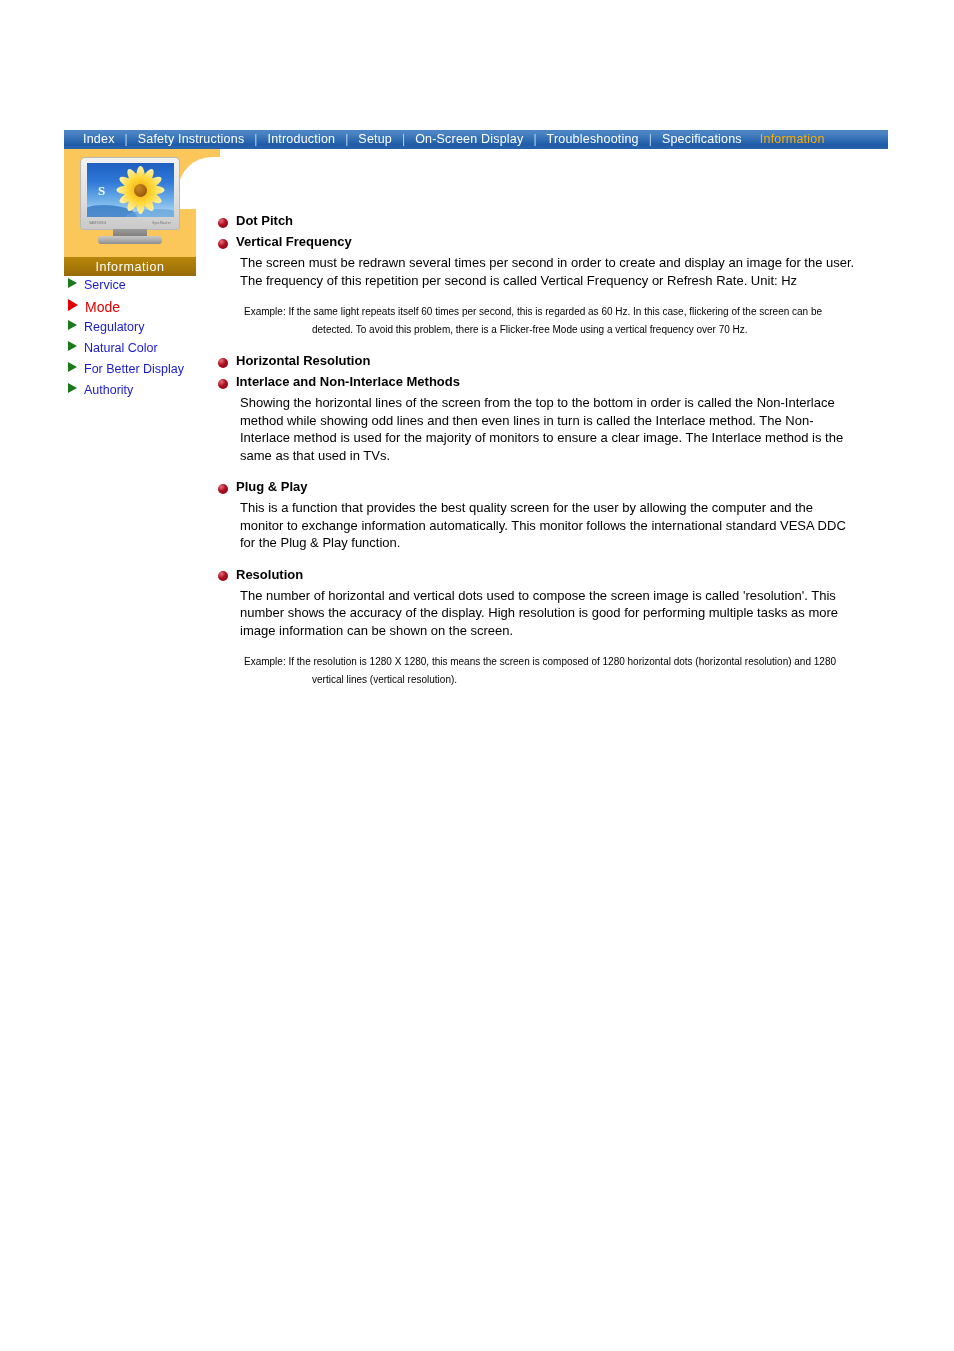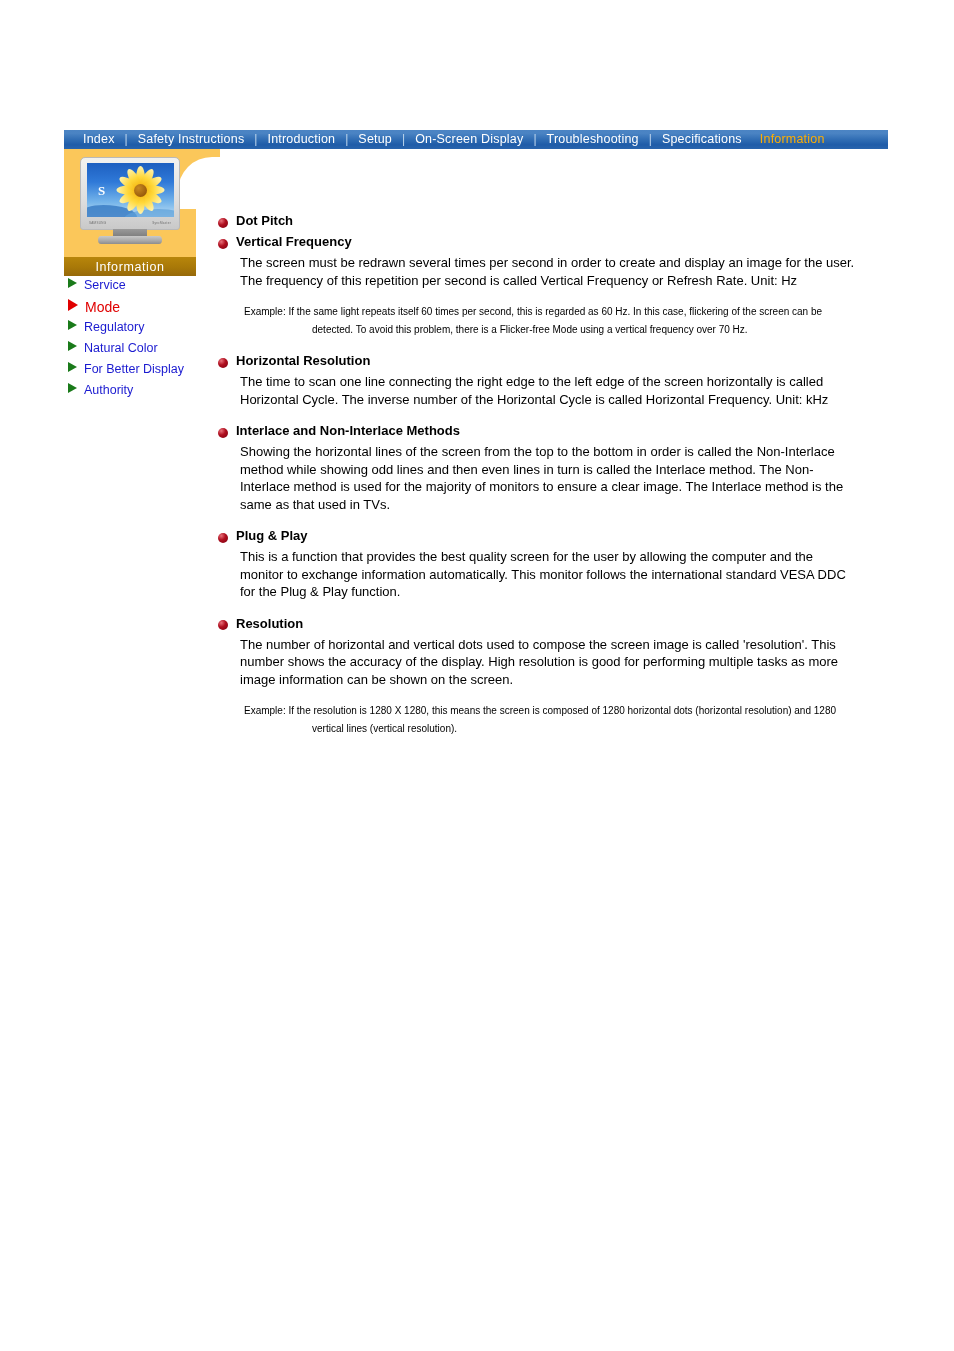--- a/index.html
+++ b/index.html
@@ -382,21 +382,20 @@
         <span class="sec-title">Vertical Frequency</span>
       </div>
       <p class="sec-body">The screen must be redrawn several times per second in order to create and display an image for the user. The frequency of this repetition per second is called Vertical Frequency or Refresh Rate. Unit: Hz</p>
       <p class="example">Example: If the same light repeats itself 60 times per second, this is regarded as 60 Hz. In this case, flickering of the screen can be detected. To avoid this problem, there is a Flicker-free Mode using a vertical frequency over 70 Hz.</p>
     </div>
     <div class="section">
       <div class="sec-head">
         <span class="ball"></span>
         <span class="sec-title">Horizontal Resolution</span>
       </div>
-      <p class="sec-body">The time to scan one line connecting the right edge to the left edge of the screen horizontally is called Horizontal Cycle. The inverse number of the Horizontal Cycle is called Horizontal Frequency. Unit: kHz</p>
     </div>
     <div class="section">
       <div class="sec-head">
         <span class="ball"></span>
         <span class="sec-title">Interlace and Non-Interlace Methods</span>
       </div>
       <p class="sec-body">Showing the horizontal lines of the screen from the top to the bottom in order is called the Non-Interlace method while showing odd lines and then even lines in turn is called the Interlace method. The Non-Interlace method is used for the majority of monitors to ensure a clear image. The Interlace method is the same as that used in TVs.</p>
     </div>
     <div class="section">
       <div class="sec-head">

